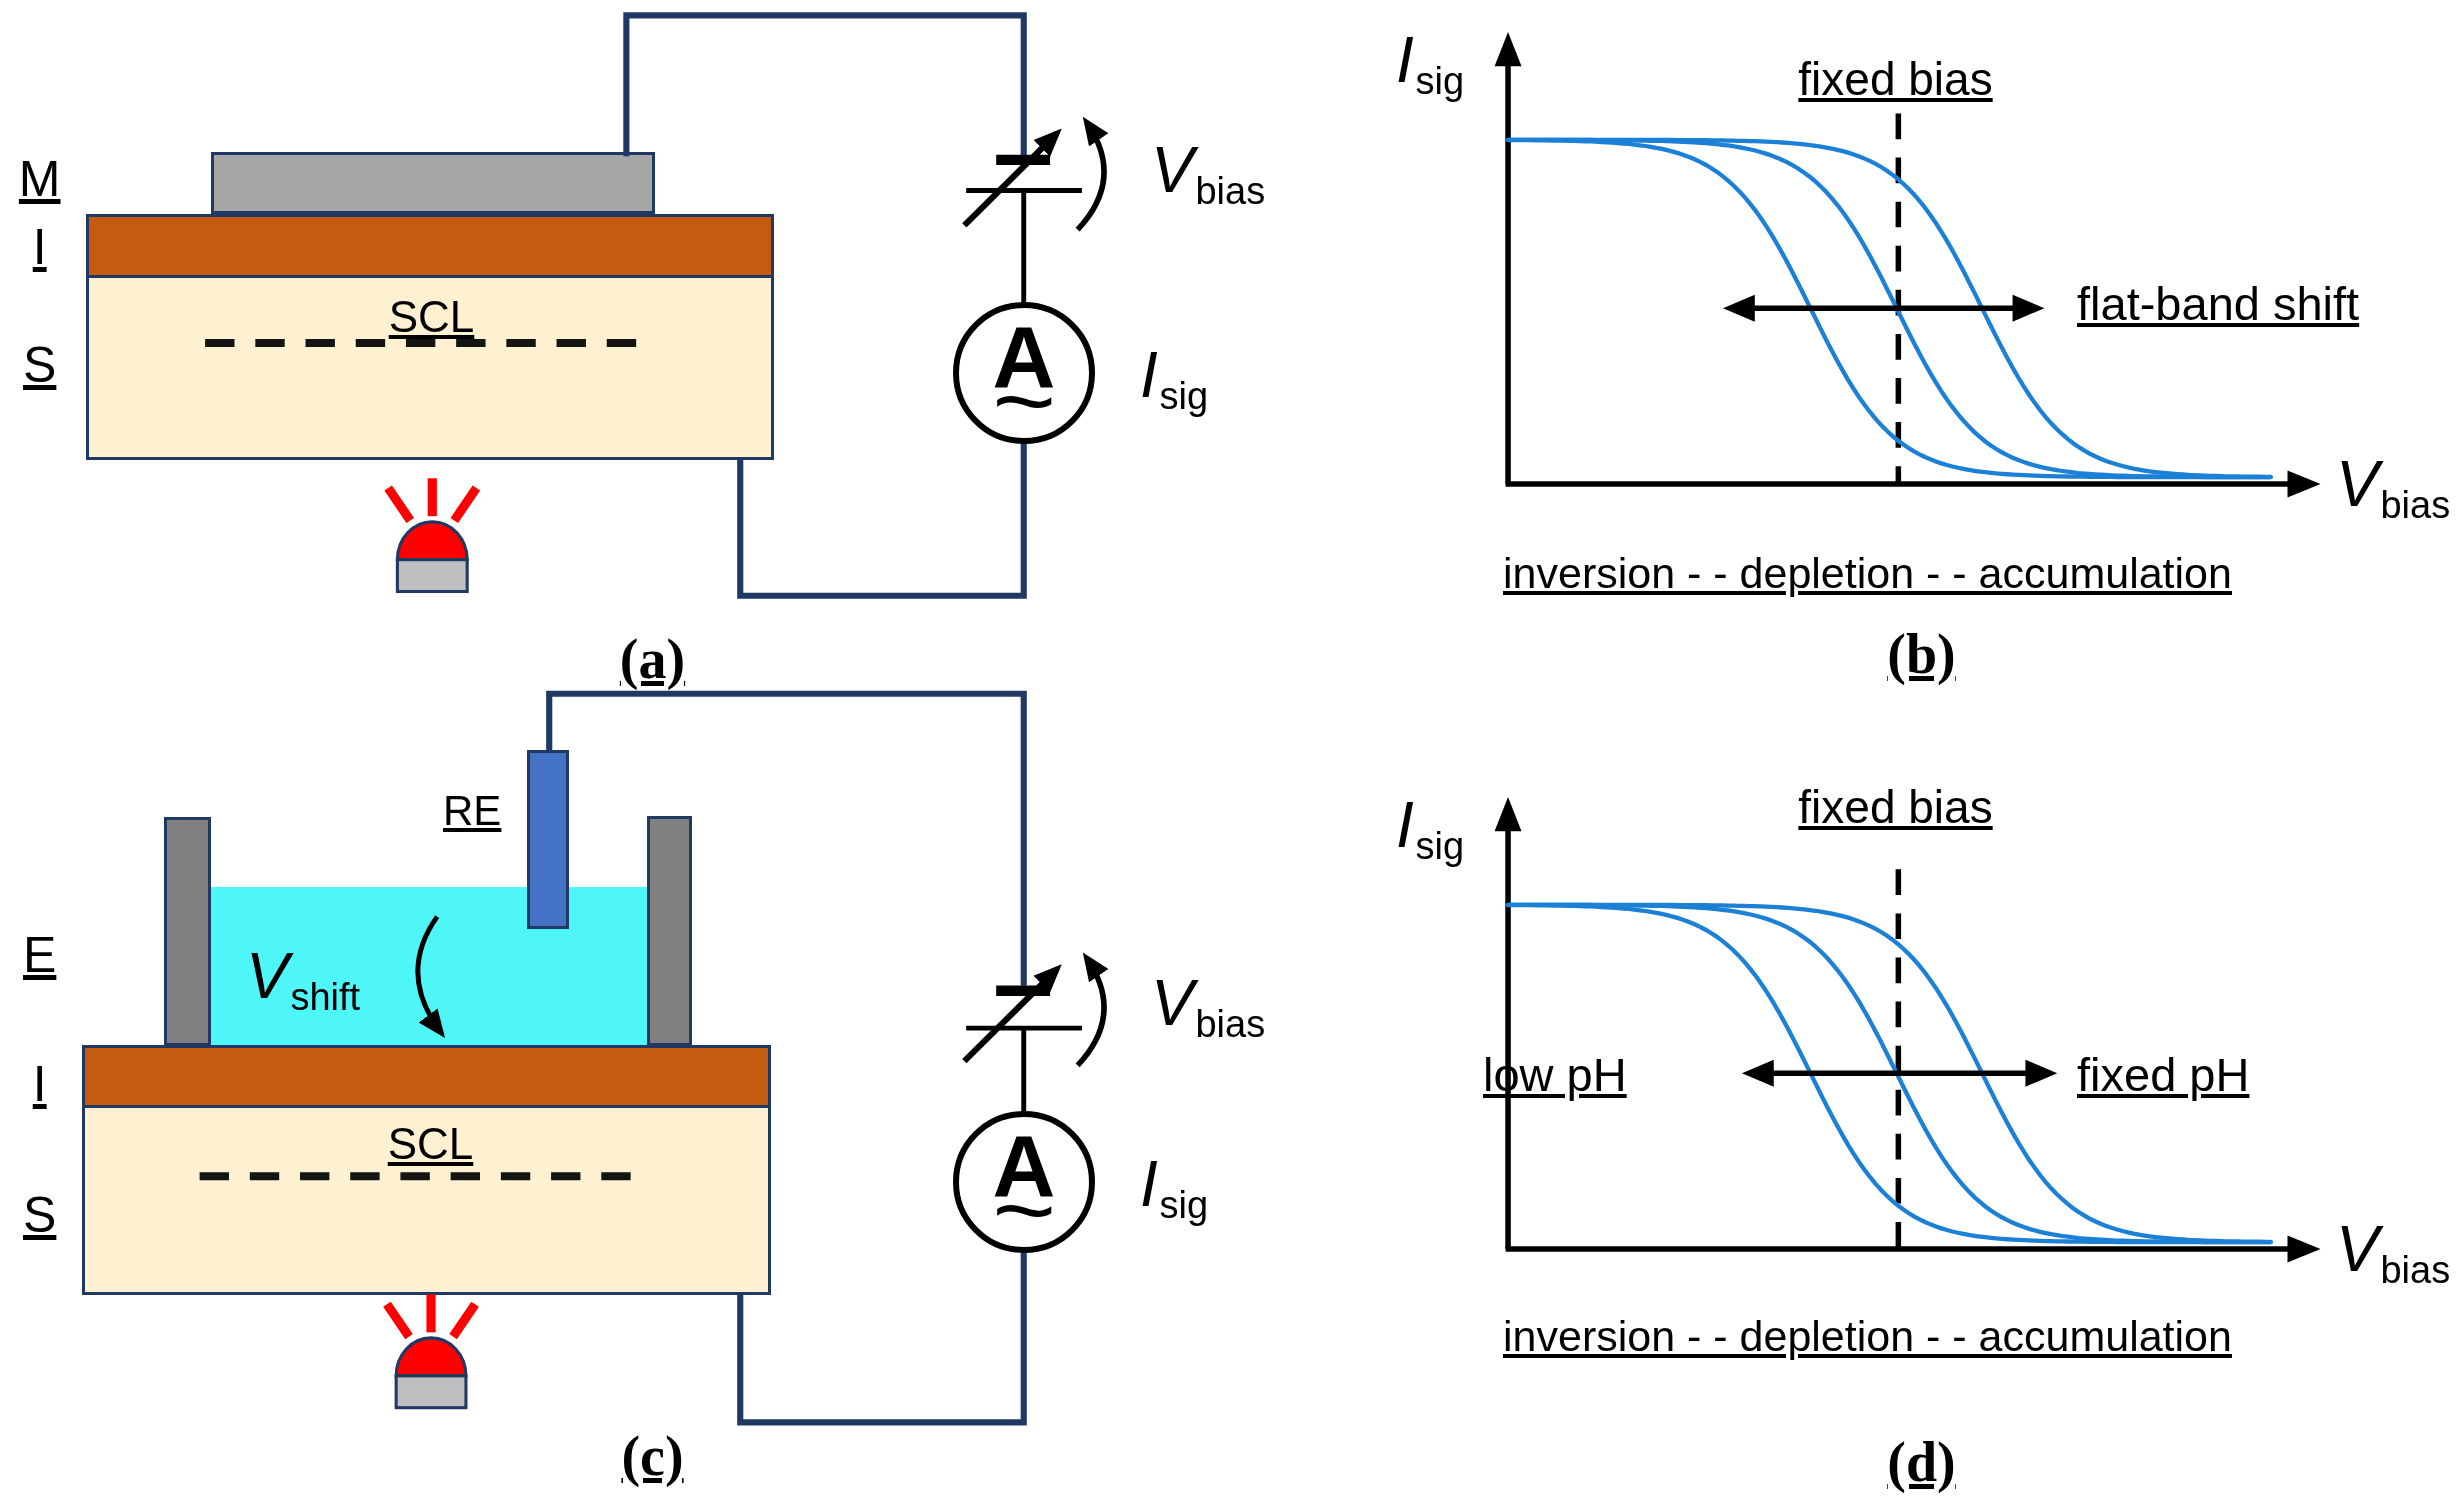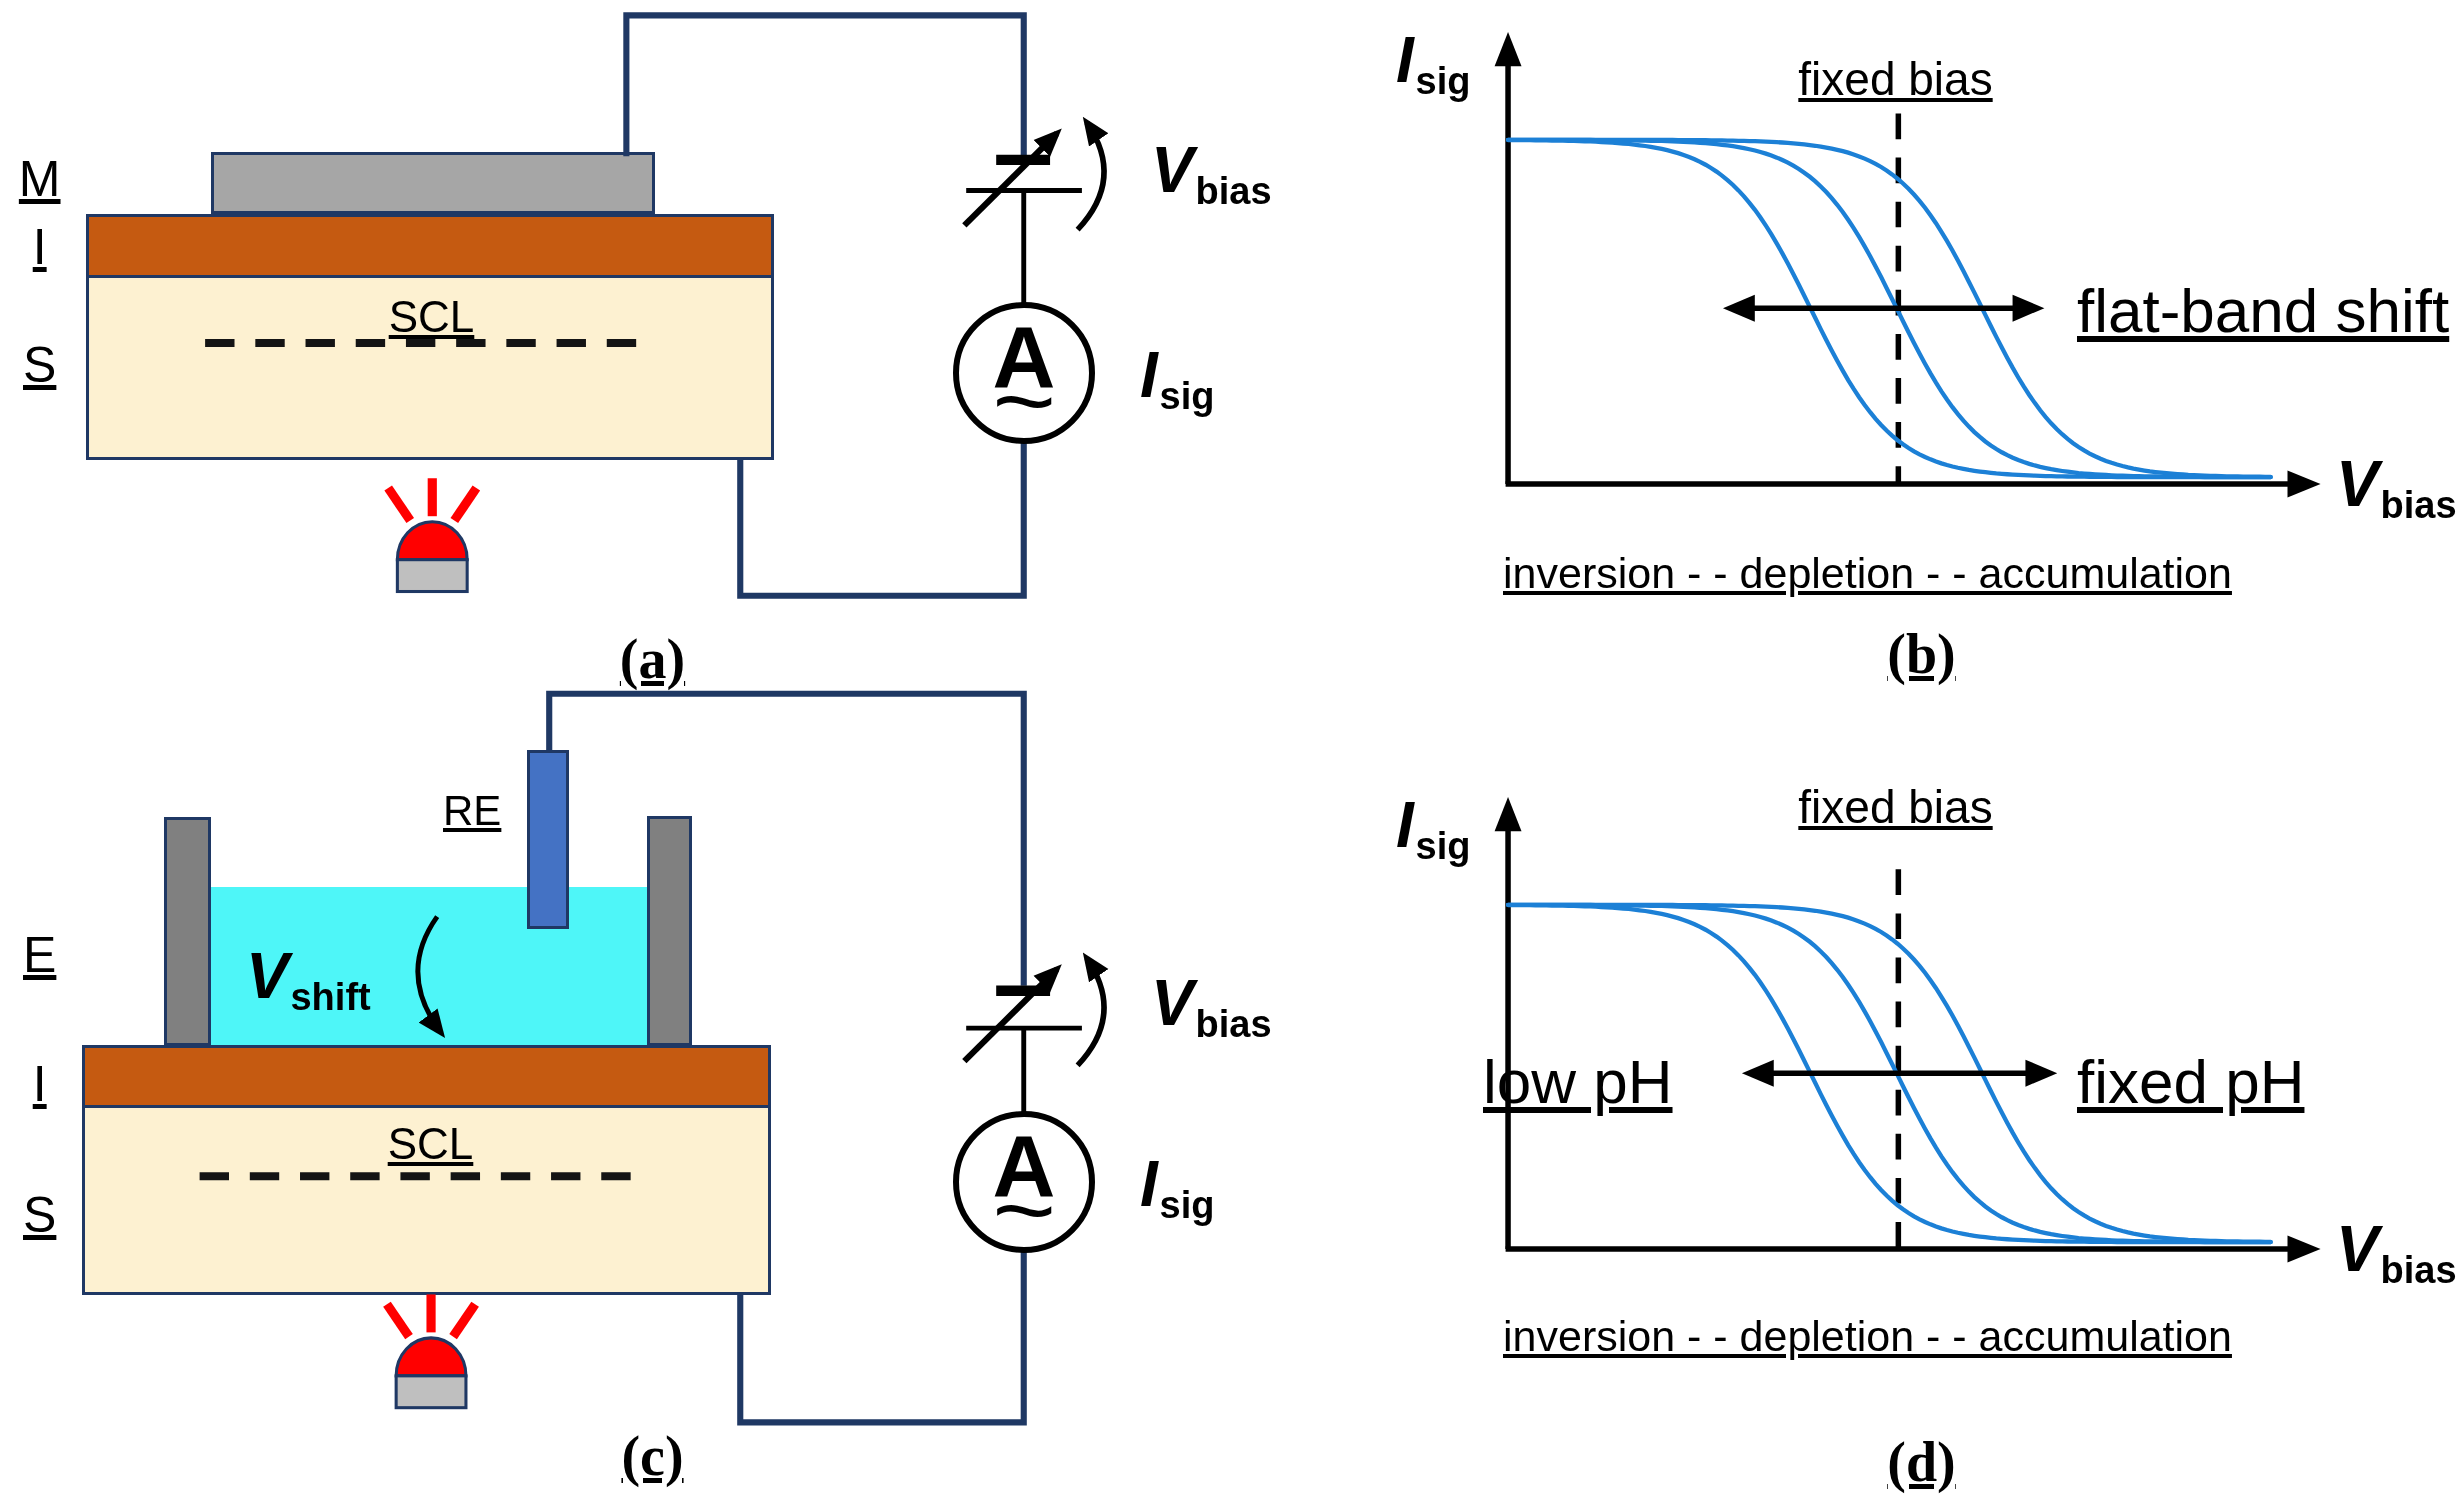--- a/index.html
+++ b/index.html
@@ -17,22 +17,22 @@
   .post{background:var(--post);}
   .cyanbox{position:absolute;background:var(--cyan);}
   .re{background:var(--reblue);}
   .t{position:absolute;color:var(--ink);line-height:1;white-space:nowrap;text-decoration:underline;}
   .big{font-size:50px;}
   .scl{font-size:44px;width:129px;text-align:center;}
   .relbl{font-size:42px;}
   .cap{font-family:"Liberation Serif","DejaVu Serif",serif;font-weight:700;
        font-size:56px;width:135px;text-align:center;}
   .zones{font-size:43px;}
-  .small-g{font-size:62px;}
-  .varlbl{position:absolute;color:var(--ink);line-height:1;white-space:nowrap;font-weight:bold;}
+  .small-g{font-size:47px;}
+  .varlbl{position:absolute;color:var(--ink);line-height:1;white-space:nowrap;}
   .vmain{font-style:italic;font-size:64px;}
   .vsub{font-size:38px;position:relative;top:0.32em;margin-left:1.8px;}
   .fixedb{font-size:46px;width:245px;text-align:center;}
   .ammeter{position:absolute;width:142px;height:142px;border:6.1px solid #000;
            border-radius:50%;background:#fff;box-sizing:border-box;
            display:flex;flex-direction:column;align-items:center;z-index:9;}
   .amp-a{font-size:87px;font-weight:700;line-height:1;margin-top:4.9px;}
   .amp-wave{font-size:73px;line-height:.55;transform:scale(1.5,1.3);margin-top:-18.4px;font-weight:400;}
   svg{position:absolute;}
   .wire{stroke:var(--navy);stroke-width:10;fill:none;}

